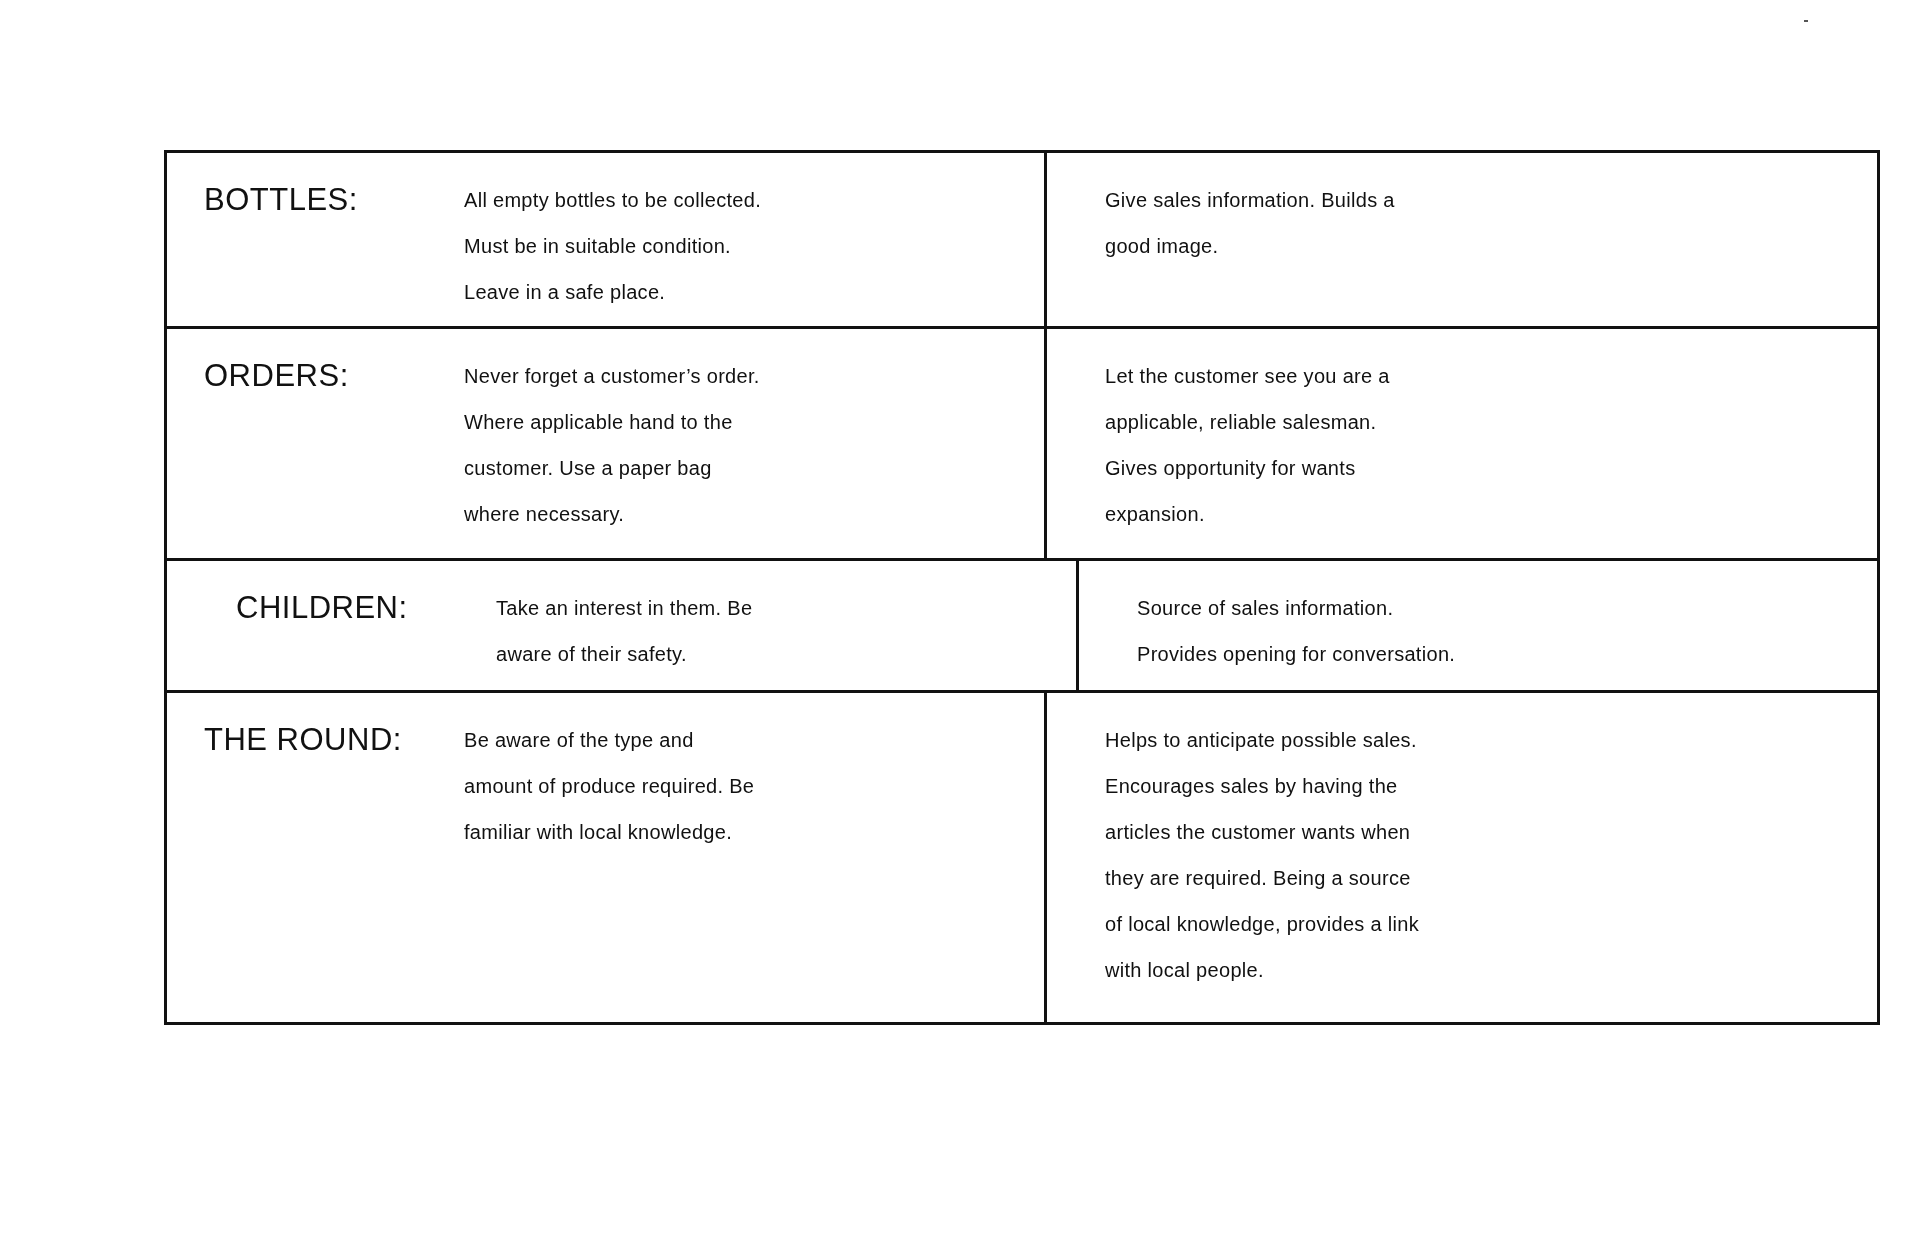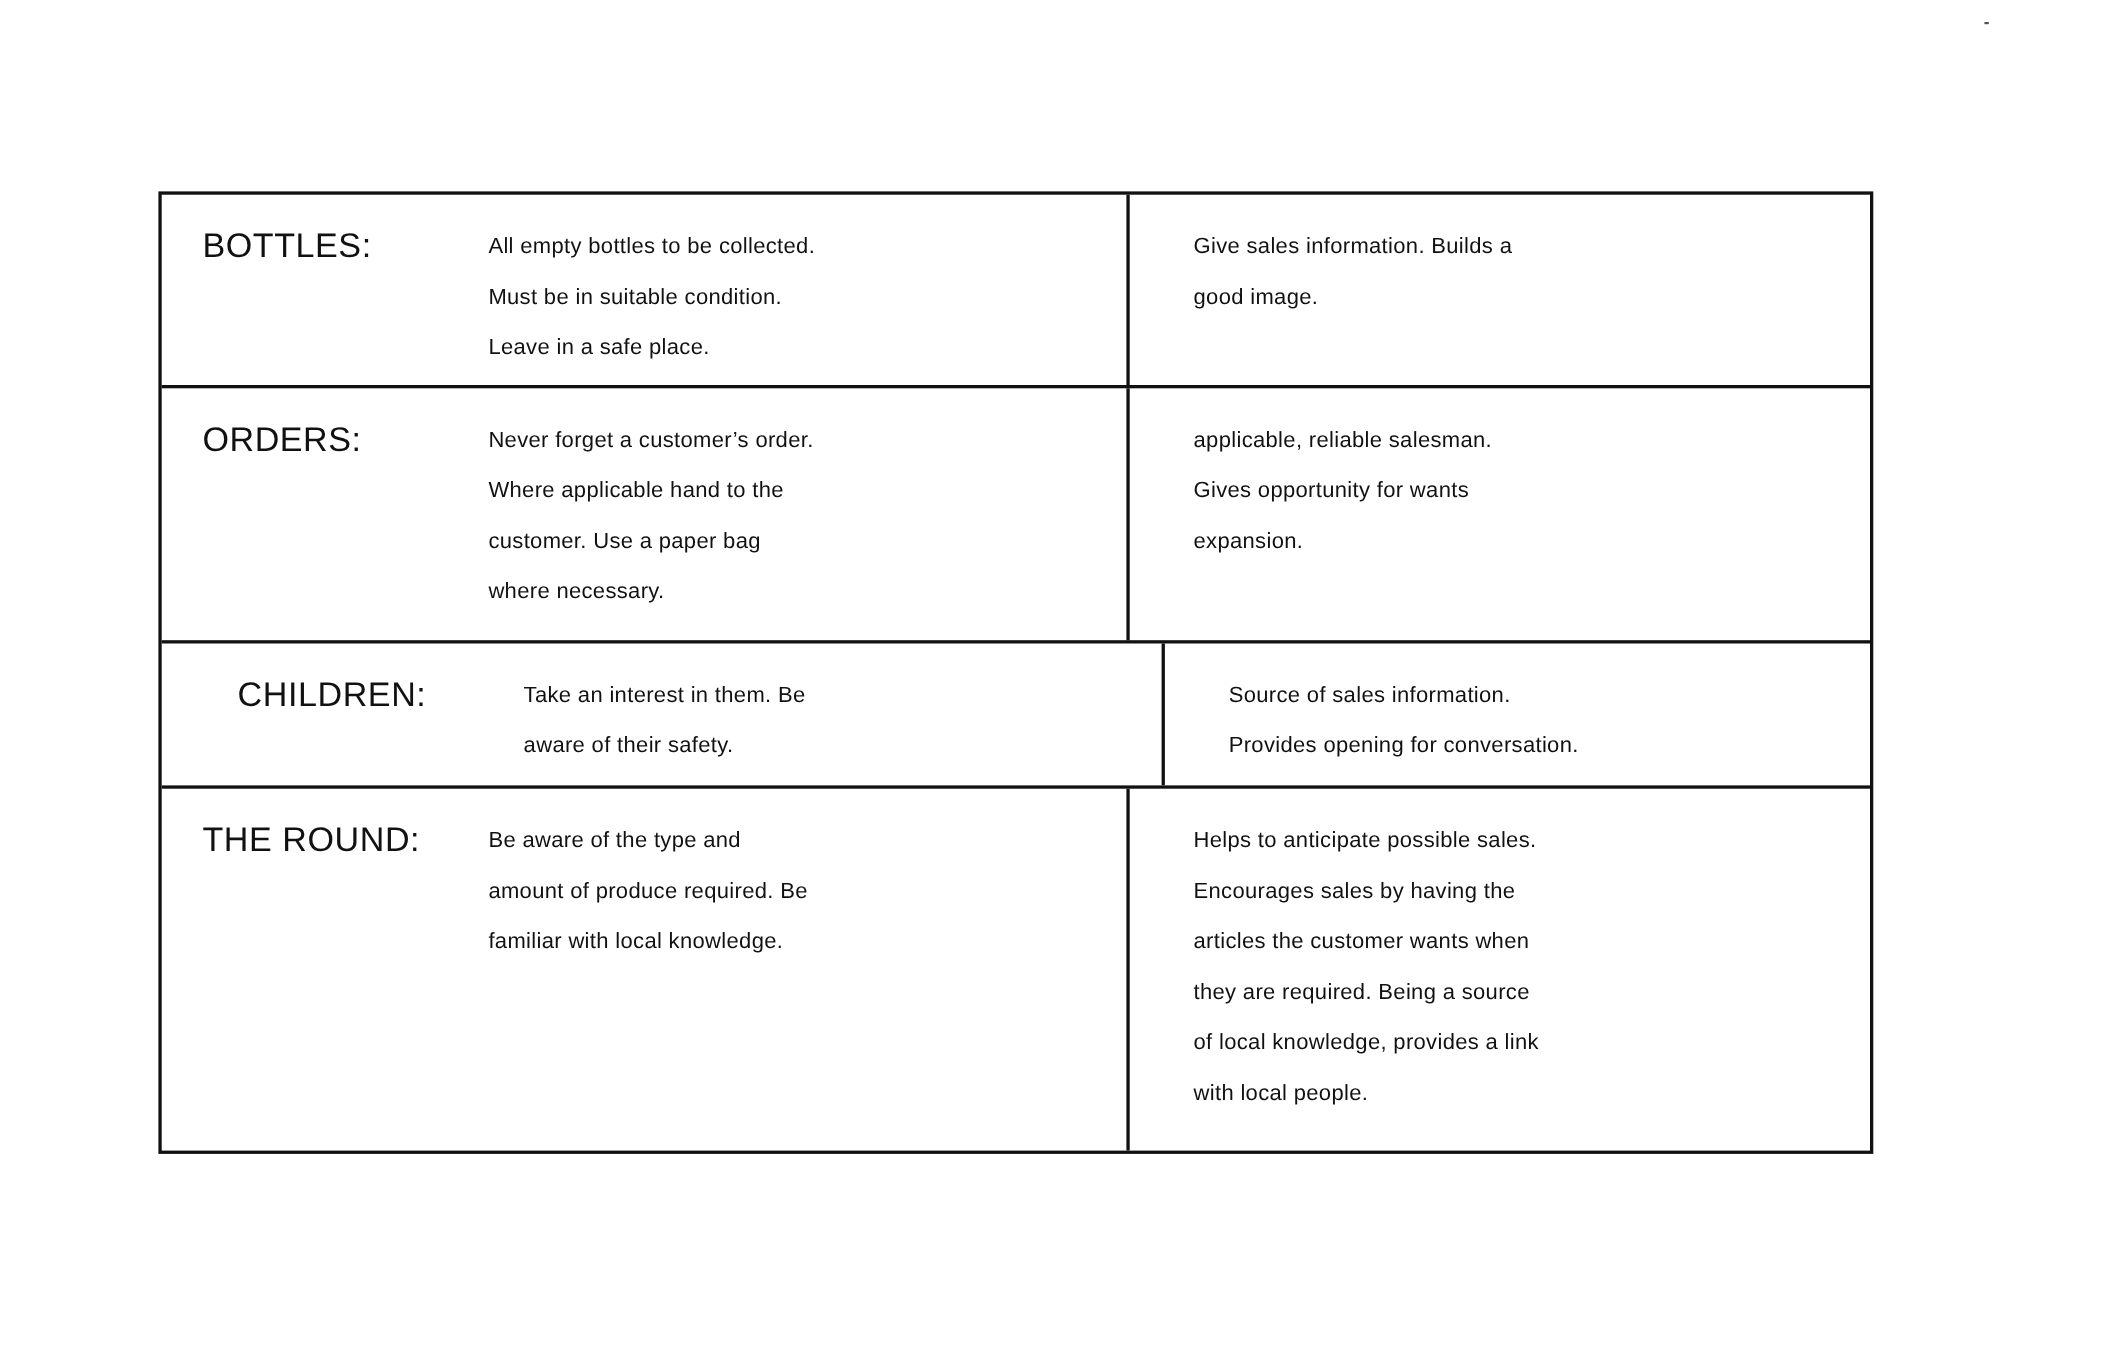--- a/index.html
+++ b/index.html
@@ -1,20 +1,20 @@
 <!DOCTYPE html>
 <html><head>
 <meta charset="utf-8">
 <style>
   html, body { margin: 0; padding: 0; background: #ffffff; }
   body { width: 1920px; height: 1245px; position: relative; overflow: hidden;
          font-family: "Liberation Sans", "DejaVu Sans", sans-serif; color: #111111; }
   .speck { position: absolute; left: 1804px; top: 20px; width: 4px; height: 2px; background: #555; }
-  .doc-table { position: absolute; left: 144px; top: 150px; width: 1559px;
-               border: 3px solid #111; box-sizing: border-box; margin-top: 24px; }
+  .doc-table { position: absolute; left: 164px; top: 150px; width: 1716px;
+               border: 3px solid #111; box-sizing: border-box; }
   .row { display: flex; border-bottom: 3px solid #111; box-sizing: border-box; }
   .row:last-child { border-bottom: none; }
   .cell-left { width: 880px; border-right: 3px solid #111; box-sizing: border-box;
                display: flex; padding: 24px 0 24px 37px; }
   .cell-right { flex: 1; padding: 24px 20px 24px 58px; box-sizing: border-box; }
   .label { width: 260px; flex: none; font-size: 31px; line-height: 46px; letter-spacing: 0.5px; }
   .text { font-size: 20px; line-height: 46px; letter-spacing: 0.3px; }
   .line { display: block; white-space: nowrap; }
   .r1 { height: 176px; }
   .r2 { height: 232px; }
@@ -47,20 +47,21 @@
     <div class="cell-left">
       <div class="label">ORDERS:</div>
       <div class="text">
         <span class="line">Never forget a customer’s order.</span>
         <span class="line">Where applicable hand to the</span>
         <span class="line">customer. Use a paper bag</span>
         <span class="line">where necessary.</span>
       </div>
     </div>
     <div class="cell-right text">
+      <span class="line">Let the customer see you are a</span>
       <span class="line">applicable, reliable salesman.</span>
       <span class="line">Gives opportunity for wants</span>
       <span class="line">expansion.</span>
     </div>
   </div>
 
   <div class="row r3">
     <div class="cell-left">
       <div class="label">CHILDREN:</div>
       <div class="text">

